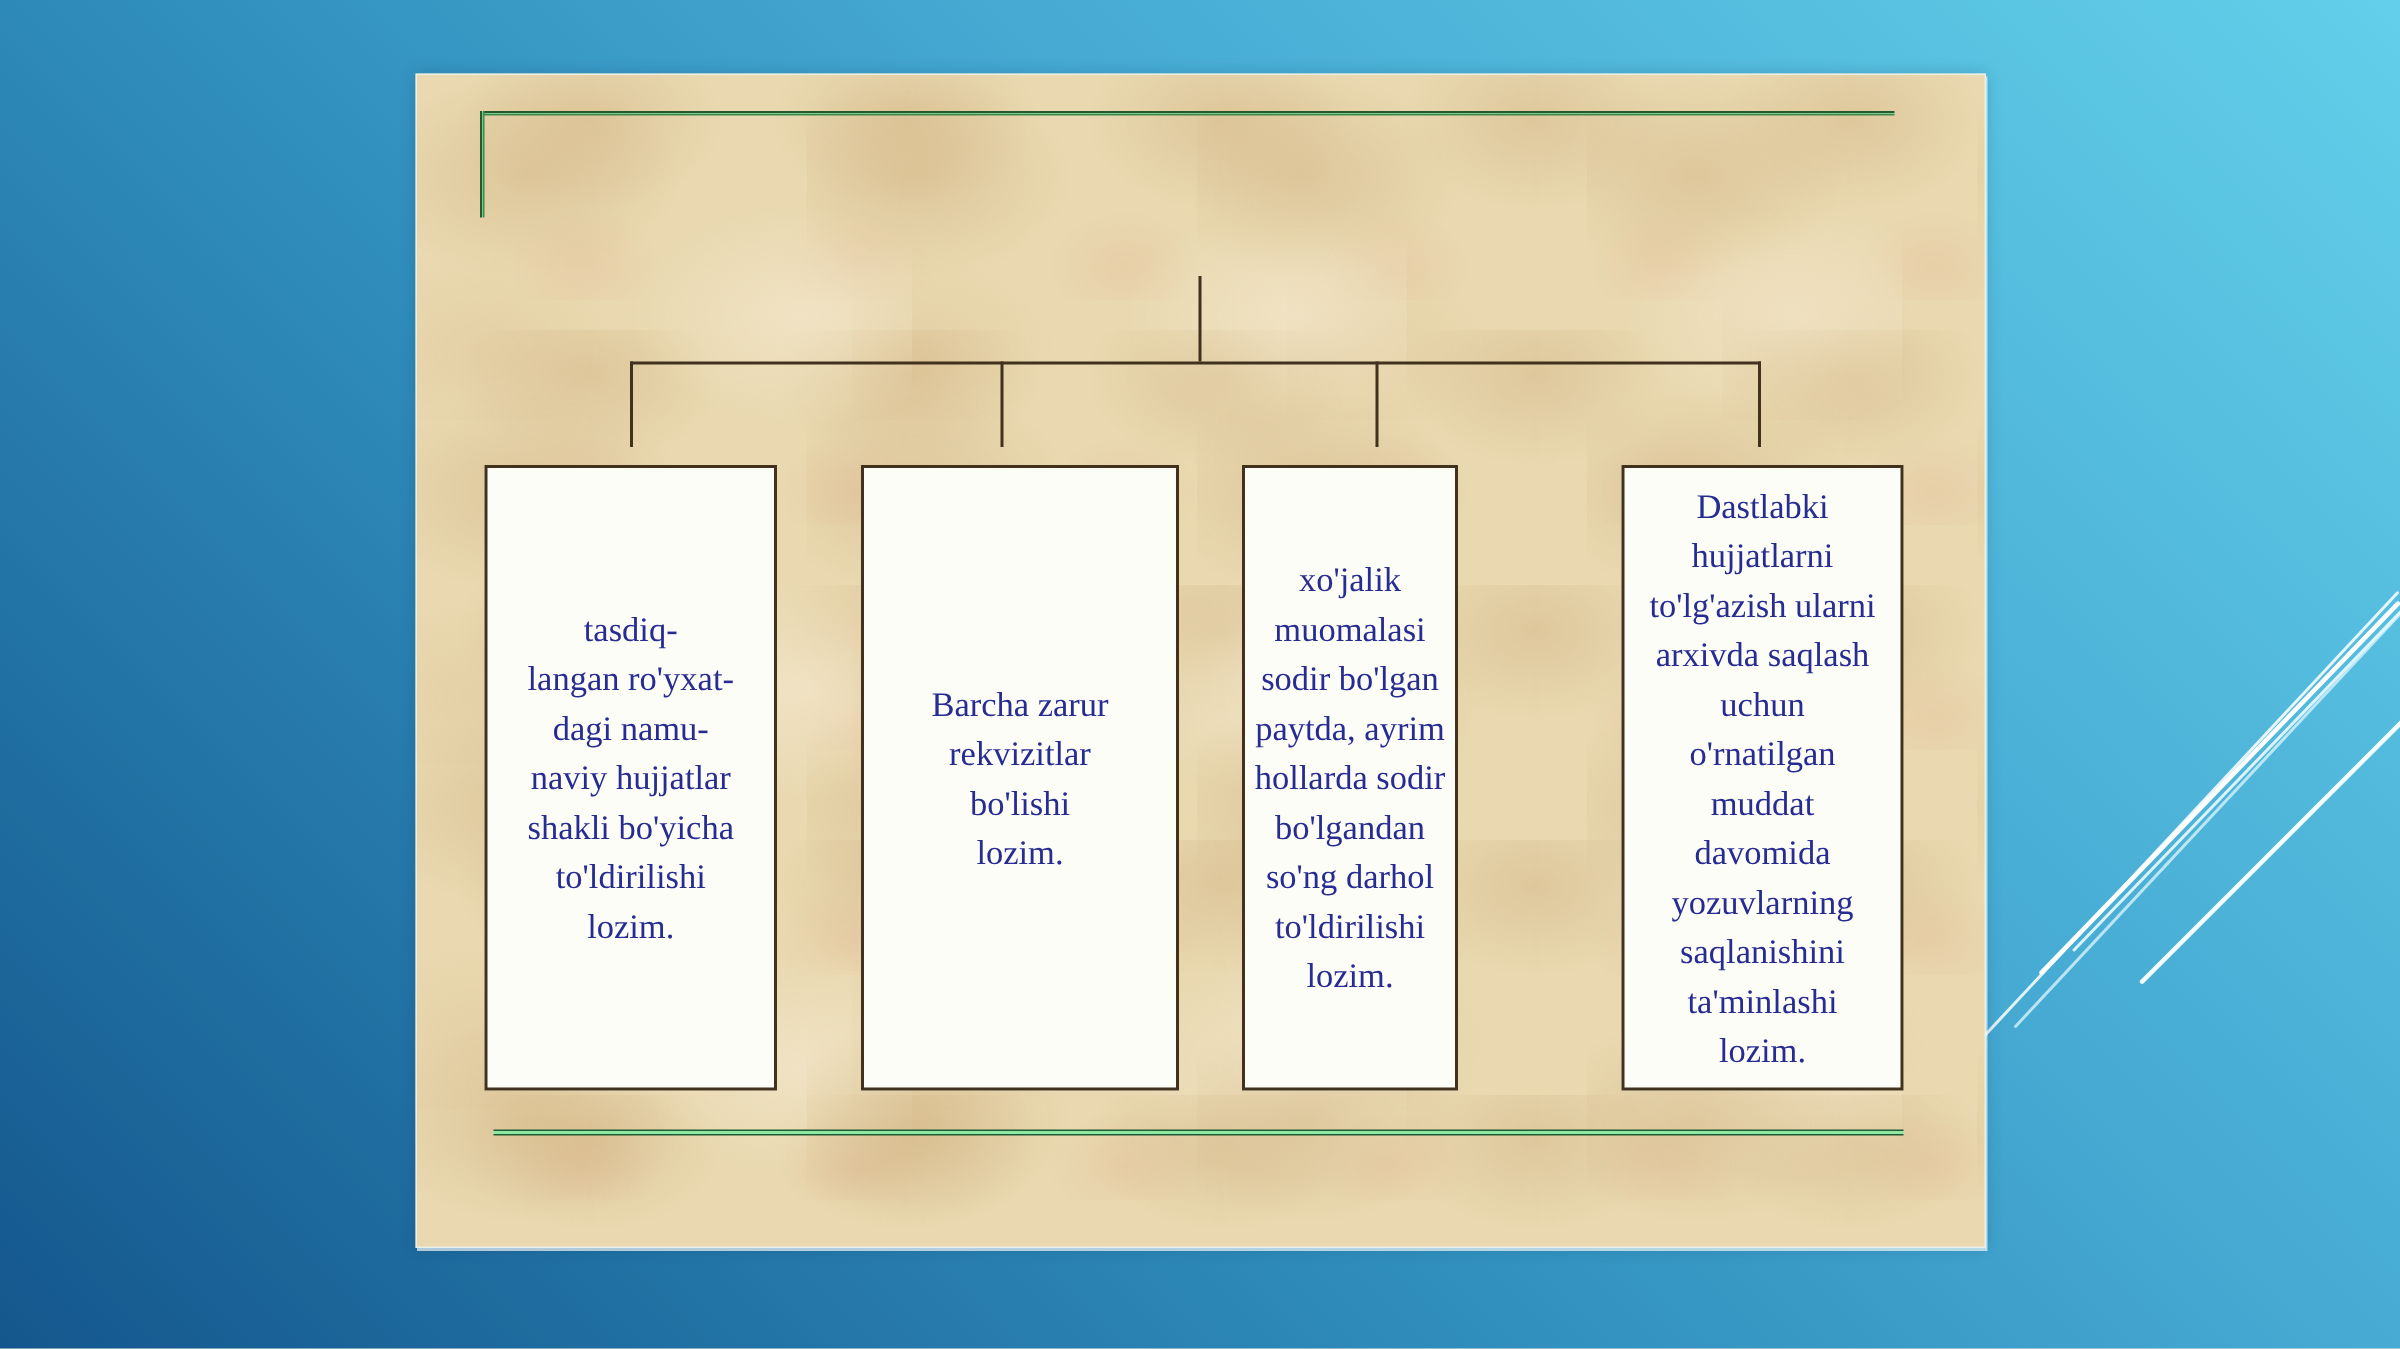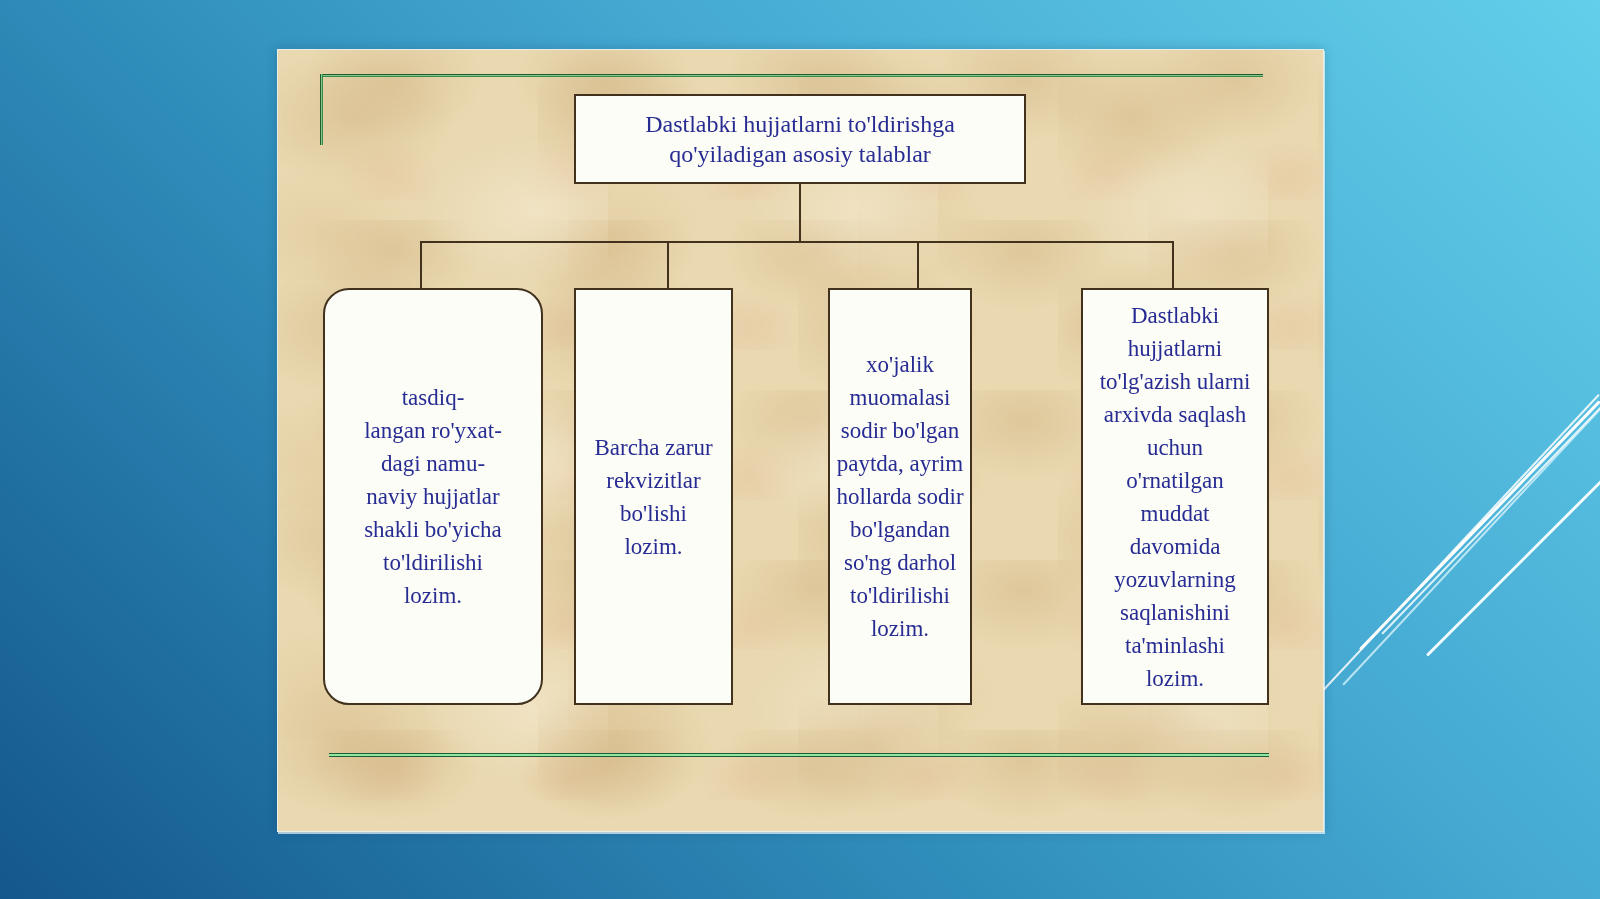--- a/index.html
+++ b/index.html
@@ -45,23 +45,23 @@
     background:linear-gradient(to bottom,#1f5c33 0 28%,#8ee8a4 28% 72%,#1f5c33 72% 100%);}
 
   
   .node{
     position:absolute;background:#fdfdf8;border:2px solid #41311d;
     box-sizing:border-box;display:flex;align-items:center;justify-content:center;
     text-align:center;color:#272c92;
   }
   .node .txt{white-space:pre-line;display:block;width:100%;}
   .node.root{left:296px;top:44px;width:452px;height:90px;font-size:24px;line-height:30px;}
-  .node.child{top:238px;height:417px;font-size:23px;line-height:33px;justify-content:center;}
-  .node.c1{left:45px;width:220px;border-radius:26px;}
-  .node.c2{left:296px;width:159px;}
+  .node.child{top:260px;height:417px;font-size:23px;line-height:33px;justify-content:center;}
+  .node.c1{left:45px;width:195px;}
+  .node.c2{left:296px;width:212px;}
   .node.c3{left:550px;width:144px;}
   .node.c4{left:803px;width:188px;}
 
   
   .conn{position:absolute;background:#41311d;}
   .conn.stem{left:521px;top:134px;width:2px;height:57px;}
   .conn.bus{left:142px;top:191px;width:754px;height:2px;}
   .conn.drop{top:191px;width:2px;height:57px;}
   .conn.d1{left:142px;}
   .conn.d2{left:389px;}
@@ -85,24 +85,20 @@
     <div class="accent top-v"></div>
     <div class="accent bottom-h"></div>
 
     <div class="conn stem"></div>
     <div class="conn bus"></div>
     <div class="conn drop d1"></div>
     <div class="conn drop d2"></div>
     <div class="conn drop d3"></div>
     <div class="conn drop d4"></div>
 
-    <div class="node root">
-      <span class="txt">Dastlabki hujjatlarni to'ldirishga
-qo'yiladigan asosiy talablar</span>
-    </div>
 
     <div class="node child c1">
       <span class="txt">tasdiq-
 langan ro'yxat-
 dagi namu-
 naviy hujjatlar
 shakli bo'yicha
 to'ldirilishi
 lozim.</span>
     </div>

